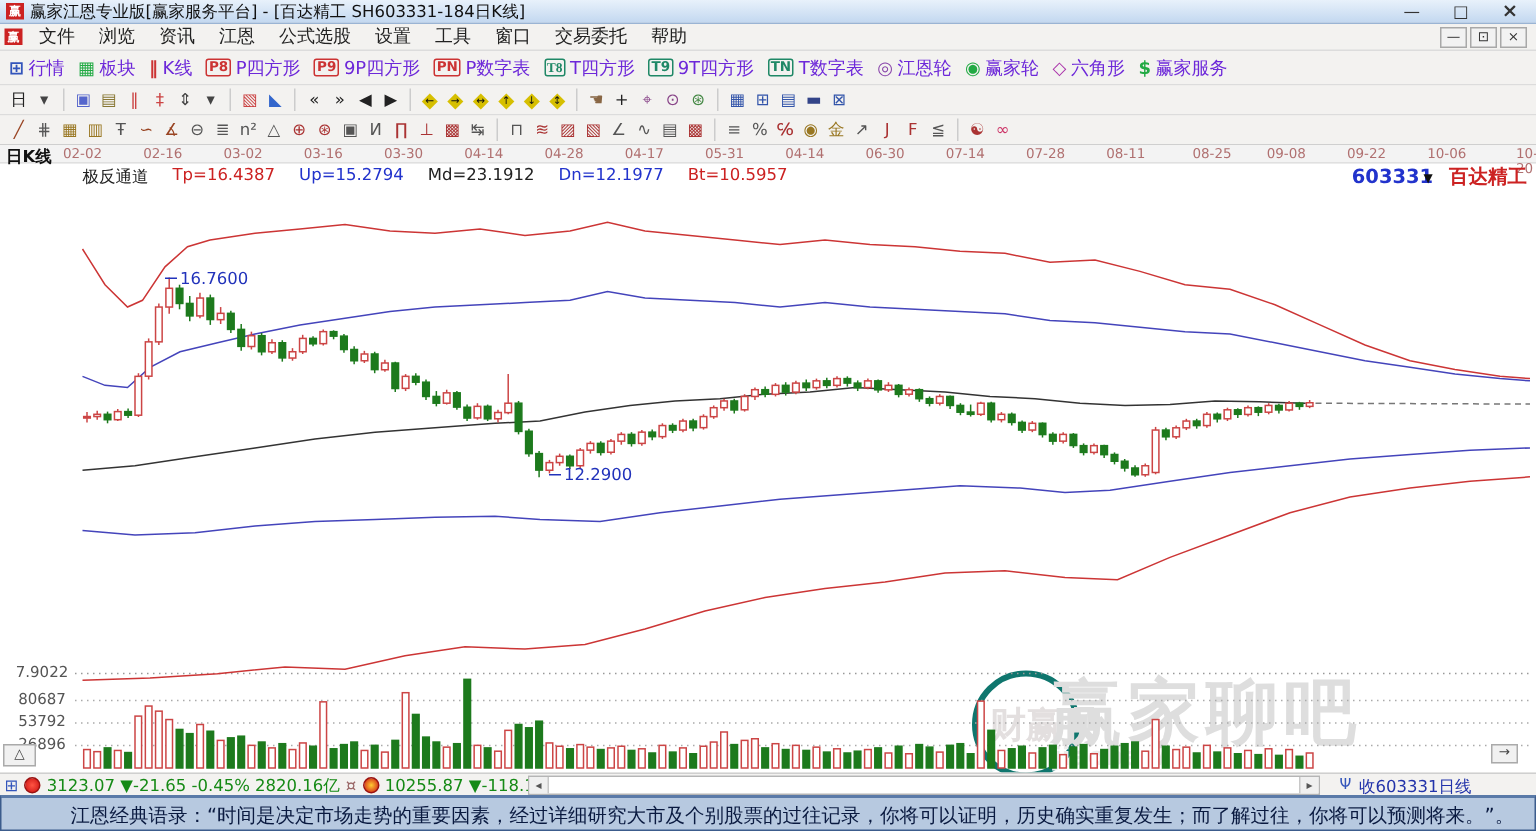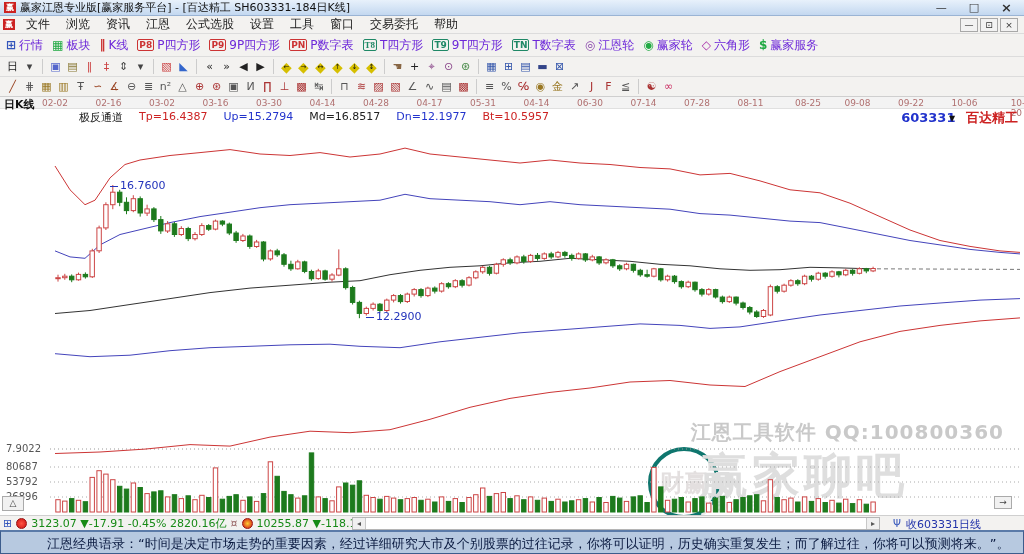--- a/index.html
+++ b/index.html
@@ -50,21 +50,21 @@
   .pane-label { position:absolute; left:4px; top:0px; font-size:11px; font-weight:bold; color:#111; }
   .date-tick { position:absolute; top:1px; transform:translateX(-50%); font-size:9px; color:#b07070; }
   .info-row { position:absolute; top:13px; left:55px; height:13px; display:flex; gap:16px;
     font-size:11px; white-space:nowrap; }
   .stock-label { position:absolute; top:12px; right:6px; font-size:13px; font-weight:bold; white-space:nowrap; }
   .marker-down { position:absolute; top:17px; left:949px; font-size:8px; color:#111; }
   .chart-svg { position:absolute; inset:0; }
   .anno { position:absolute; font-size:11px; color:#2233bb; white-space:nowrap; }
   .anno::before { content:""; display:inline-block; width:8px; height:1px; background:#2233bb;
     vertical-align:middle; margin-right:2px; }
-  .axis-lbl { position:absolute; font-size:10px; color:#555; width:44px; text-align:left; }
+  .axis-lbl { position:absolute; font-size:10px; color:#555; width:44px; text-align:center; }
   .wm1 { position:absolute; left:0; right:20px; top:322px; text-align:right; font-size:20px;
     font-weight:bold; color:#c9c9c9; letter-spacing:1px; }
   .wm2 { position:absolute; left:700px; top:348px; font-size:48px; font-weight:bold; color:#dedede;
     letter-spacing:4px; line-height:60px; }
   .wm-stamp { position:absolute; left:648px; top:350px; width:72px; height:72px; border:4px solid #0f766e;
     border-radius:50%; display:flex; align-items:center; justify-content:center;
     font-size:24px; font-weight:bold; color:#e3dfdf; }
   .wm3 { position:absolute; left:702px; top:398px; font-size:17px; color:#ececec; font-weight:bold; }
   .expand-btn { position:absolute; left:2px; top:399px; width:22px; height:15px; background:#f1f1f1;
     border:1px solid #aaa; font-size:9px; line-height:13px; text-align:center; color:#444; }
@@ -299,35 +299,34 @@
         <span class="date-tick" style="left: 697px;">07-28</span>
         <span class="date-tick" style="left: 750.5px;">08-11</span>
         <span class="date-tick" style="left: 808px;">08-25</span>
         <span class="date-tick" style="left: 857.5px;">09-08</span>
         <span class="date-tick" style="left: 911px;">09-22</span>
         <span class="date-tick" style="left: 964.5px;">10-06</span>
         <span class="date-tick" style="left: 1018px;">10-20</span>
       </div>
 
     <div class="info-row">
-      <span style="color:#222;margin-left:24px;">极反通道</span>
+      <span style="color:#222;">极反通道</span>
       <span style="color:#cc2222;">Tp=16.4387</span>
       <span style="color:#2233cc;">Up=15.2794</span>
-      <span style="color:#222;">Md=16.8517</span>
+      <span style="color:#222;">Md=23.1912</span>
       <span style="color:#2233cc;">Dn=12.1977</span>
       <span style="color:#cc2222;">Bt=10.5957</span>
     </div>
 
     <div class="stock-label">
       <span style="color:#2233cc;">603331</span>
       <span style="color:#cc2222;margin-left:6px;">百达精工</span>
     </div>
     <span class="marker-down">▼</span>
 
-    <div class="wm1">江恩工具软件  QQ:100800360</div>
     <div class="wm-stamp">财赢</div>
     <div class="wm2">赢家聊吧</div>
     <div class="wm3">jiaoba.v</div>
 
     <svg class="chart-svg" id="chart-svg" width="1024" height="418" viewBox="0 0 1024 418">
         <line x1="50" y1="352" x2="1020" y2="352" stroke="#999" stroke-width="1" stroke-dasharray="1,3"></line>
         <line x1="50" y1="370.0" x2="1020" y2="370.0" stroke="#aaa" stroke-width="1" stroke-dasharray="1,3"></line>
         <line x1="50" y1="385.0" x2="1020" y2="385.0" stroke="#aaa" stroke-width="1" stroke-dasharray="1,3"></line>
         <line x1="50" y1="400.0" x2="1020" y2="400.0" stroke="#aaa" stroke-width="1" stroke-dasharray="1,3"></line>
         <polyline points="55,69.0 70,92.8 85,107.7 95,103.2 110,80.9 125,67.5 140,63.0 170,58.5 200,55.6 230,52.6 260,57.0 290,58.5 320,55.6 350,60.0 380,57.0 405,51.1 430,57.0 460,60.0 490,63.0 520,66.0 550,63.0 580,66.0 610,67.5 640,70.5 670,71.9 700,77.9 730,76.4 760,83.9 790,92.8 820,95.8 850,106.2 880,119.6 910,133.0 940,143.5 970,149.4 1000,153.9 1020,155.4" fill="none" stroke="#cc3535" stroke-width="1"></polyline>
@@ -708,21 +707,21 @@
 
     <span class="expand-btn">△</span>
     <span class="volnext-btn">→</span>
   </div>
 
   <div class="statusbar">
     <span class="board-icon">⊞</span>
     <span class="exch-icon"></span>
     <span class="quote">
       <span>3123.07</span>
-      <span>▼</span><span>-17.91</span>
+      <span>▼</span><span>-21.65</span>
       <span>-0.45%</span>
       <span>2820.16亿</span>
     </span>
     <span style="color:#996666;">¤</span>
     <span class="exch-icon" style="background:radial-gradient(#ffcc33,#cc1111);"></span>
     <span class="quote">
       <span>10255.87</span>
       <span>▼</span><span>-118.12</span>
       <span>-1.14%</span>
       <span>4161.2</span>

